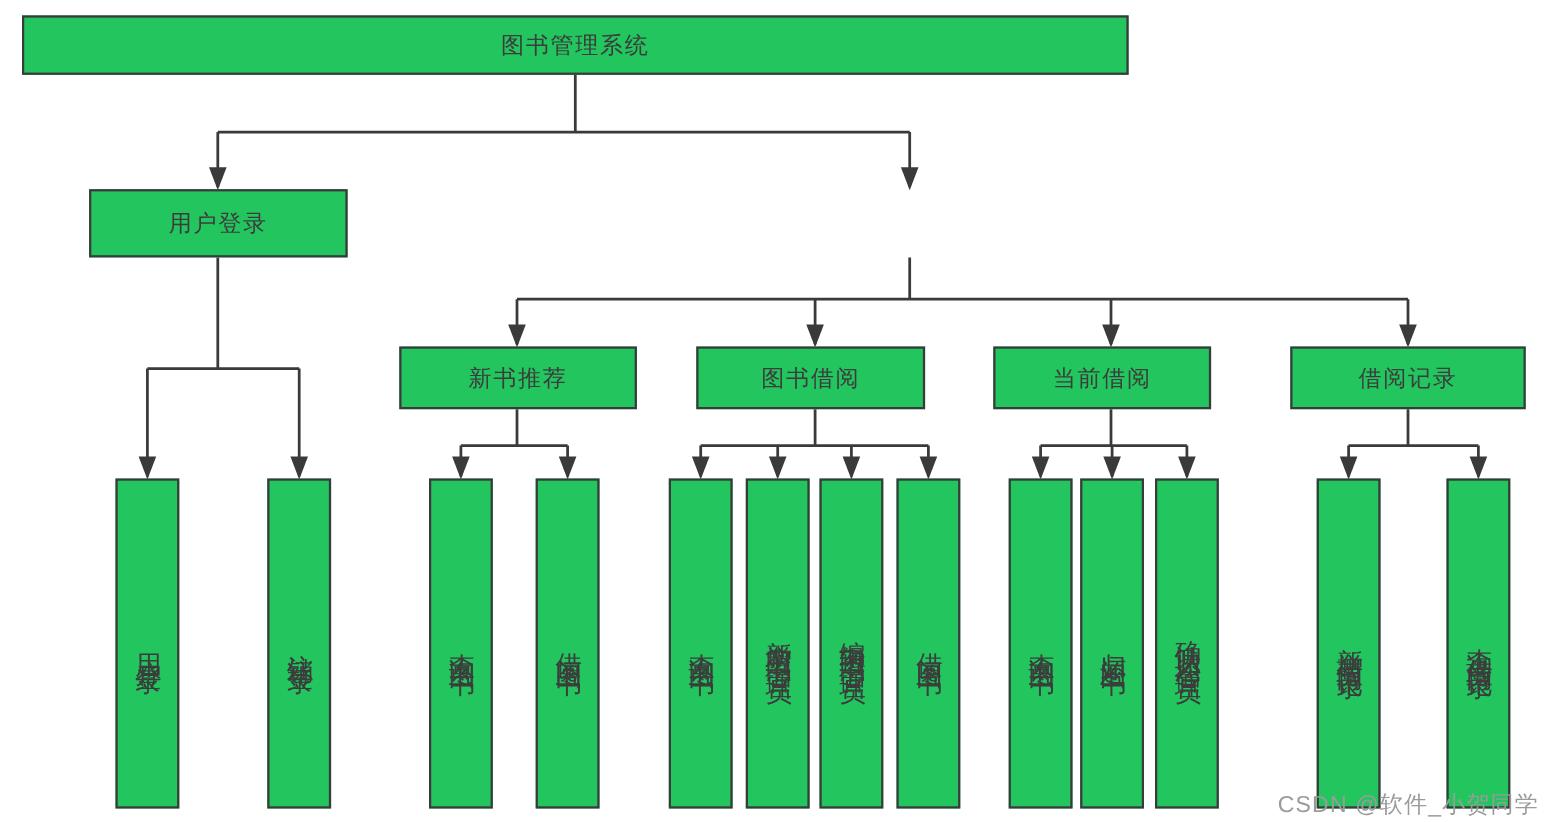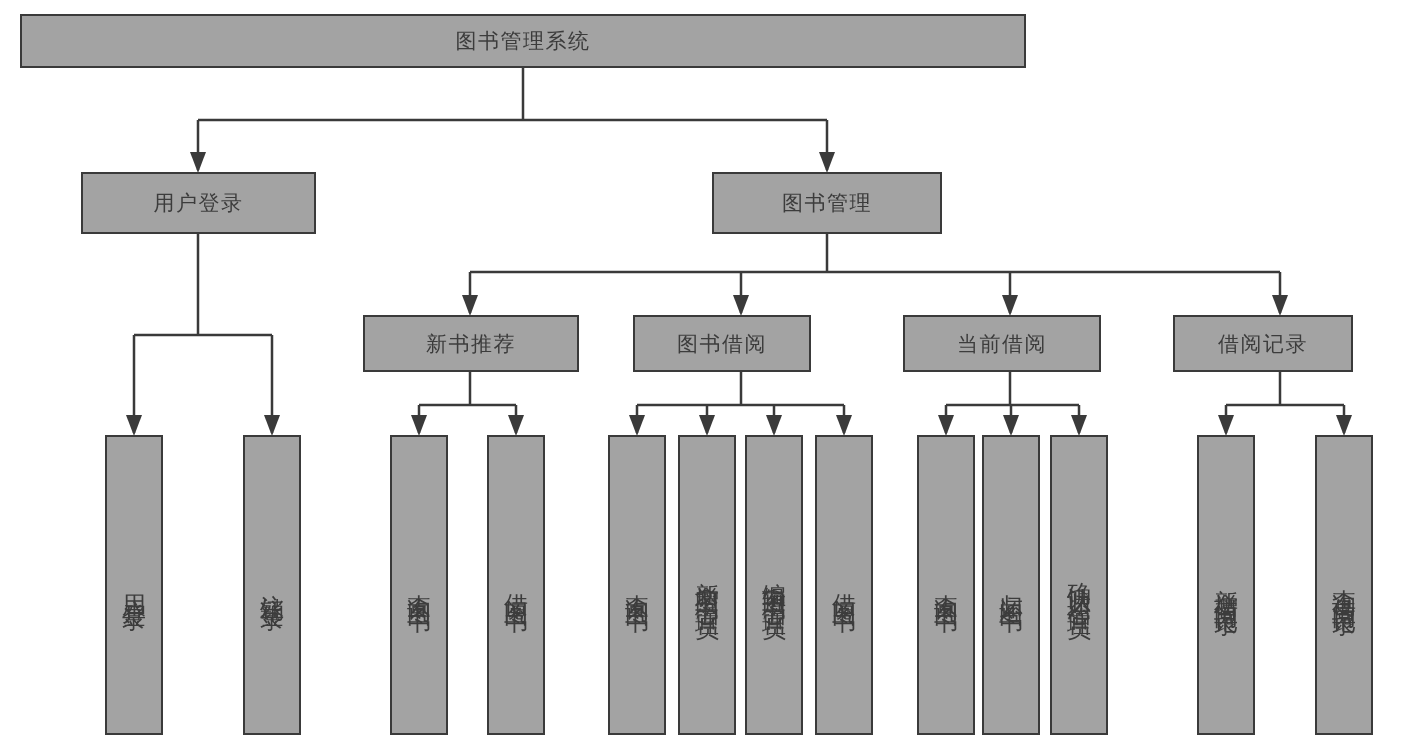--- a/index.html
+++ b/index.html
@@ -19,21 +19,21 @@
     position: absolute;
     left: 0; top: 0;
     width: 1405px;
     height: 747px;
     pointer-events: none;
   }
   .node {
     position: absolute;
     box-sizing: border-box;
     border: 2.5px solid #3a3a3a;
-    background: #a3a3a3;
+    background: #22c55e;
     display: flex;
     align-items: center;
     justify-content: center;
     color: #3c3c3c;
   }
   .h-node span {
     font-size: 21px;
     letter-spacing: 1.5px;
     white-space: nowrap;
   }
@@ -92,34 +92,31 @@
     </g>
   </svg>
 
   <div class="node h-node" style="left:20px; top:14px; width:1006px; height:54px;">
     <span>图书管理系统</span>
   </div>
 
   <div class="node h-node" style="left:81px; top:172px; width:235px; height:62px;">
     <span>用户登录</span>
   </div>
-  <div class="node h-node" style="left:712px; top:172px; width:230px; height:62px;">
-    <span>图书管理</span>
-  </div>
 
   <div class="node h-node" style="left:363px; top:315px; width:216px; height:57px;">
     <span>新书推荐</span>
   </div>
-  <div class="node h-node" style="left:633px; top:315px; width:178px; height:57px;text-align:right;">
+  <div class="node h-node" style="left:633px; top:315px; width:208px; height:57px;text-align:right;">
     <span>图书借阅</span>
   </div>
   <div class="node h-node" style="left:903px; top:315px; width:198px; height:57px;">
     <span>当前借阅</span>
   </div>
-  <div class="node h-node" style="left:1173px; top:315px; width:180px; height:57px;">
+  <div class="node h-node" style="left:1173px; top:315px; width:214px; height:57px;">
     <span>借阅记录</span>
   </div>
 
   <div class="node leaf" style="left:105px; top:435px; width:58px; height:300px;">
     <span>用户登录</span>
   </div>
   <div class="node leaf" style="left:243px; top:435px; width:58px; height:300px;">
     <span>注销登录</span>
   </div>
 
@@ -153,14 +150,15 @@
     <span>确认归还（管理员）</span>
   </div>
 
   <div class="node leaf" style="left:1197px; top:435px; width:58px; height:300px;">
     <span>新增借阅记录</span>
   </div>
   <div class="node leaf" style="left:1315px; top:435px; width:58px; height:300px;">
     <span>查询借阅记录</span>
   </div>
 
+  <div class="watermark">CSDN @软件_小贺同学</div>
 
 </div>
 
 </body></html>

